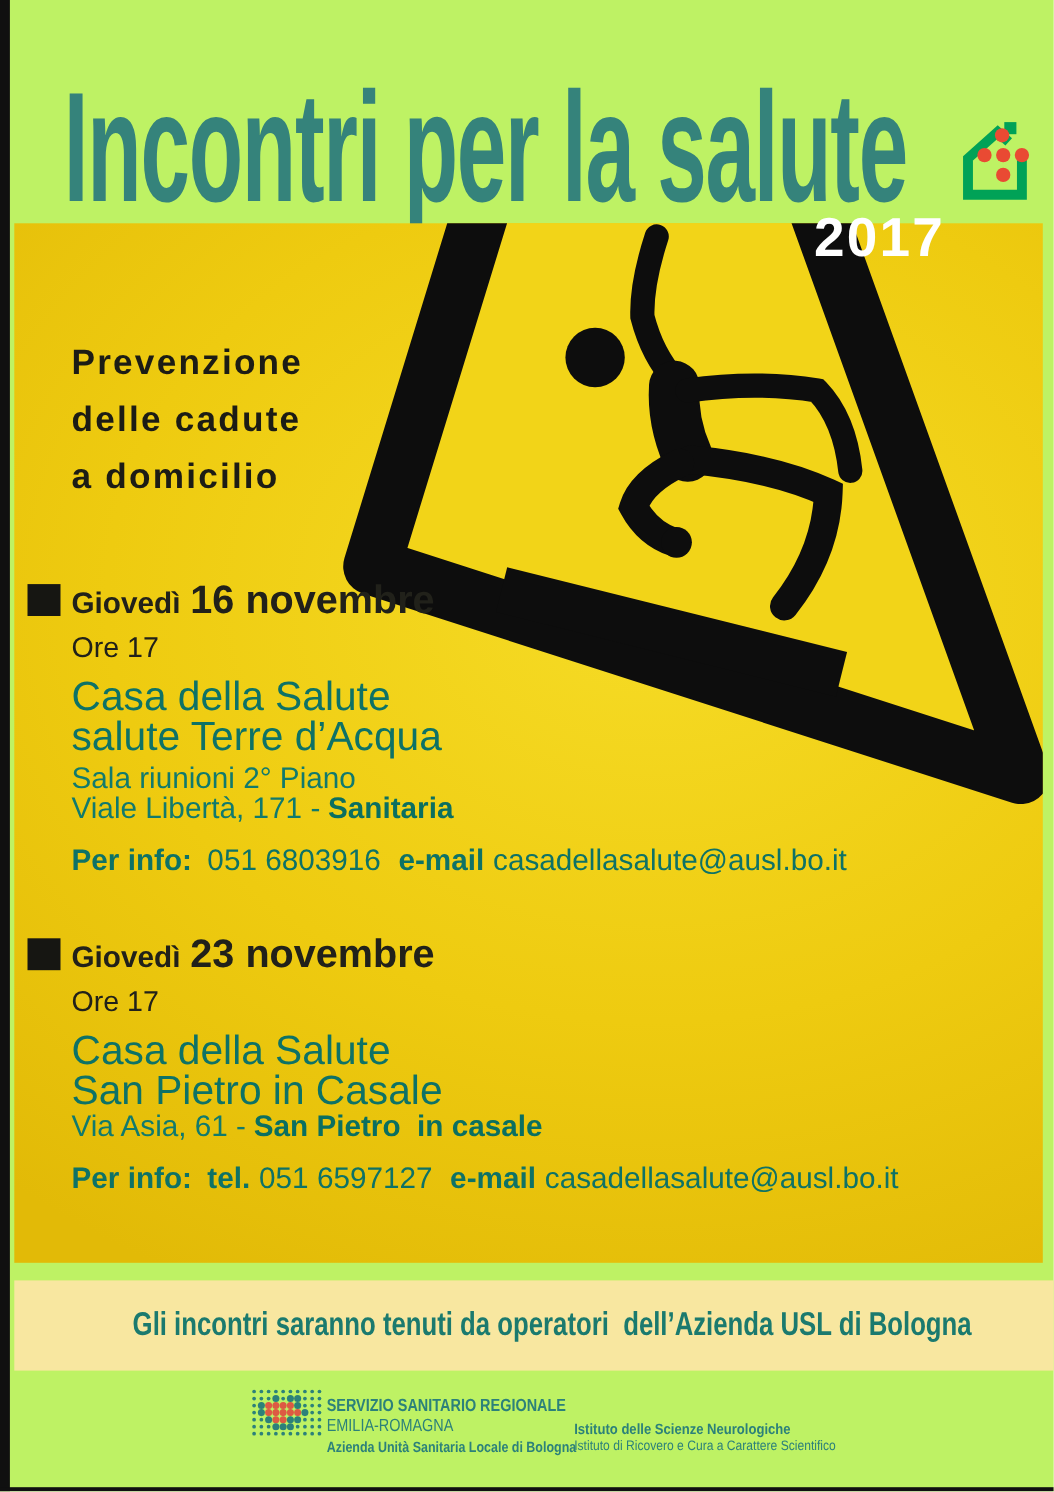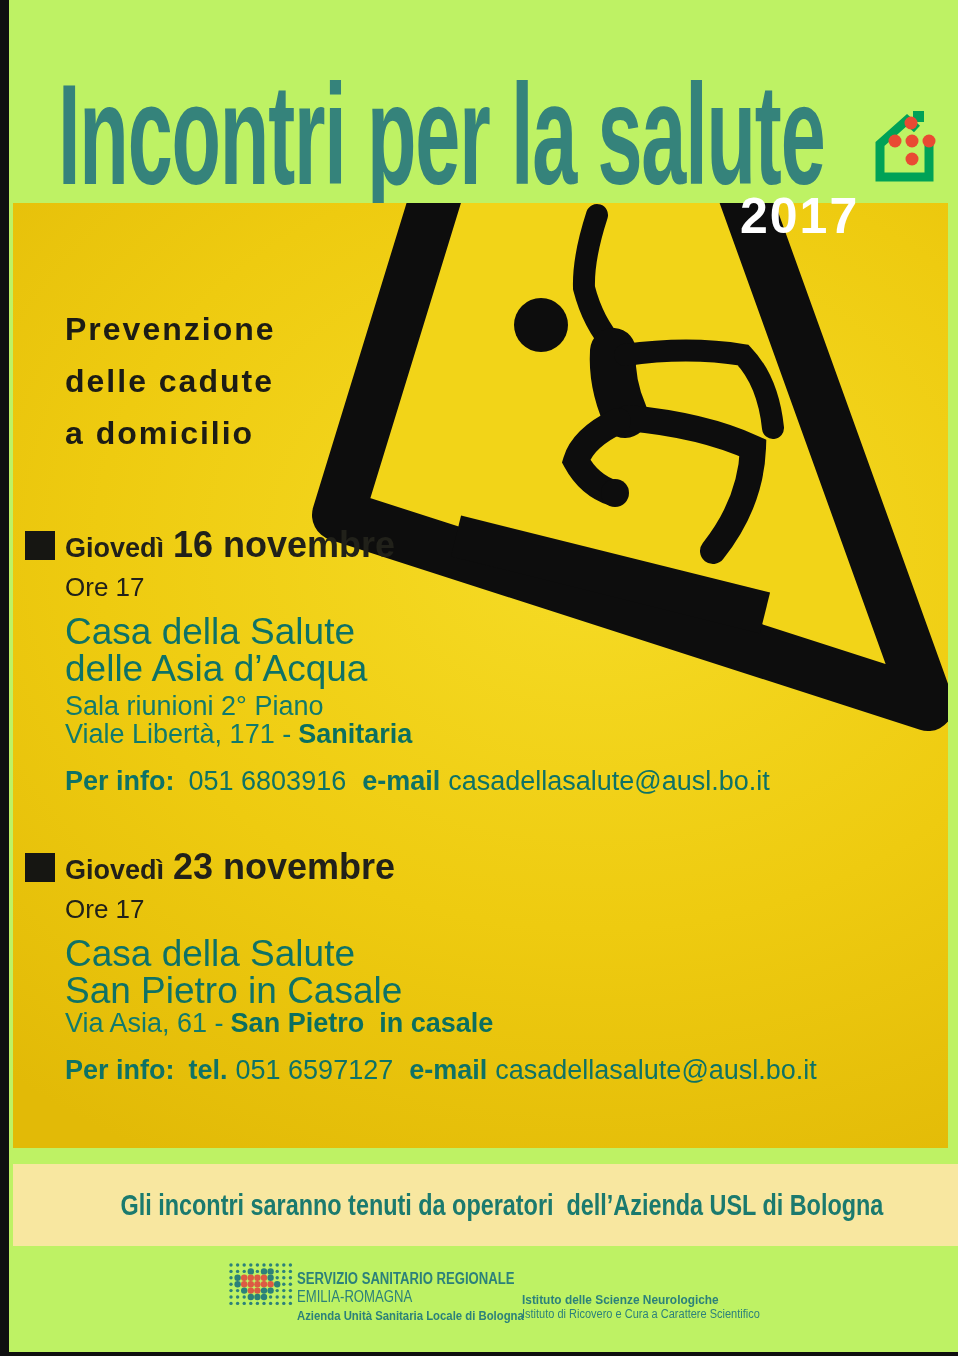--- a/index.html
+++ b/index.html
@@ -111,21 +111,21 @@
     </div>
 
     <section class="event e1">
       <span class="bullet"></span>
       <div class="ev-date">
         <span class="day">Giovedì</span><span class="date">16 novembre</span>
       </div>
       <div class="ev-time">Ore 17</div>
       <div class="ev-venue">
         <div>Casa della Salute</div>
-        <div>delle Asia d’Acqua</div>
+        <div>salute Terre d’Acqua</div>
       </div>
       <div class="ev-detail">Sala riunioni 2° Piano</div>
       <div class="ev-addr">
         <span>Viale Libertà, 171 -</span><b class="keep-ws">Sanitaria</b>
       </div>
       <div class="ev-info">
         <span class="lbl">Per info:</span><span class="phone">051 6803916</span><span class="eml">e-mail</span><span>casadellasalute@ausl.bo.it</span>
       </div>
     </section>
 

